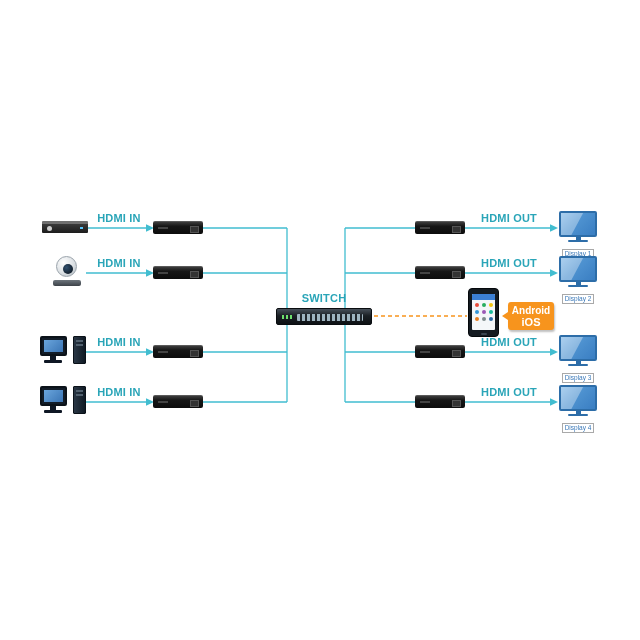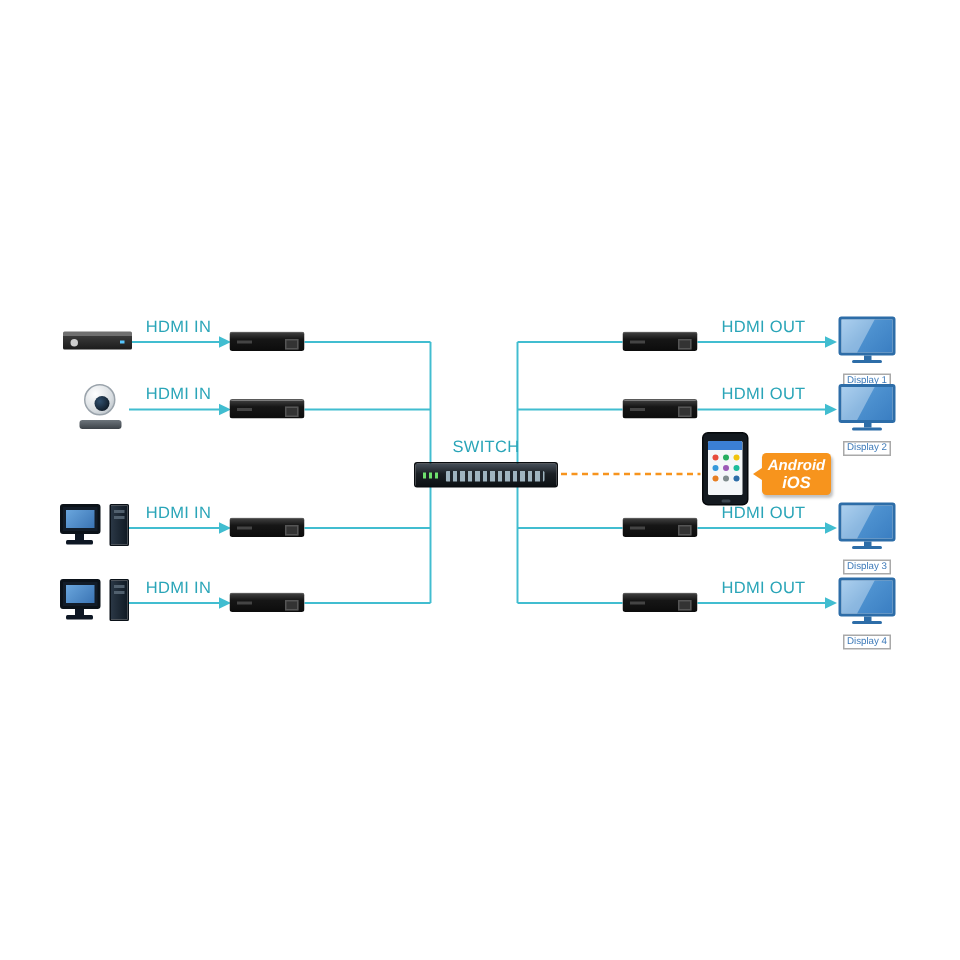--- a/index.html
+++ b/index.html
@@ -8,21 +8,21 @@
     position: relative;
     width: 640px; height: 640px;
     background: #ffffff;
     font-family: "Liberation Sans", sans-serif;
     overflow: hidden;
   }
   .wires { position: absolute; left: 0; top: 0; z-index: 1; }
 
   .lbl {
     position: absolute; z-index: 3;
-    color: #2aa5b8; font-weight: normal; font-size: 11px;
+    color: #2aa5b8; font-weight: bold; font-size: 11px;
     text-align: center; letter-spacing: 0.2px;
   }
   .switch-lbl { width: 96px; }
 
   
   .codec {
     position: absolute; z-index: 2;
     width: 50px; height: 13px;
     background: linear-gradient(#3c3c3c, #161616 35%, #0c0c0c);
     border-radius: 2px;
@@ -304,18 +304,18 @@
         <circle cx="12" cy="12" r="2" fill="#9b59b6"></circle>
         <circle cx="19" cy="12" r="2" fill="#1abc9c"></circle>
         <circle cx="5" cy="19" r="2" fill="#e67e22"></circle>
         <circle cx="12" cy="19" r="2" fill="#7f8c8d"></circle>
         <circle cx="19" cy="19" r="2" fill="#2d6da8"></circle>
       </svg>
     </div>
     <div class="home"></div>
   </div>
 
-  <div class="callout" style="left:508px; top:302px;font-style:italic;">
+  <div class="callout" style="left:508px; top:302px;">
     <div class="l1">Android</div>
     <div class="l2">iOS</div>
   </div>
 
 </div>
 
 </body></html>

